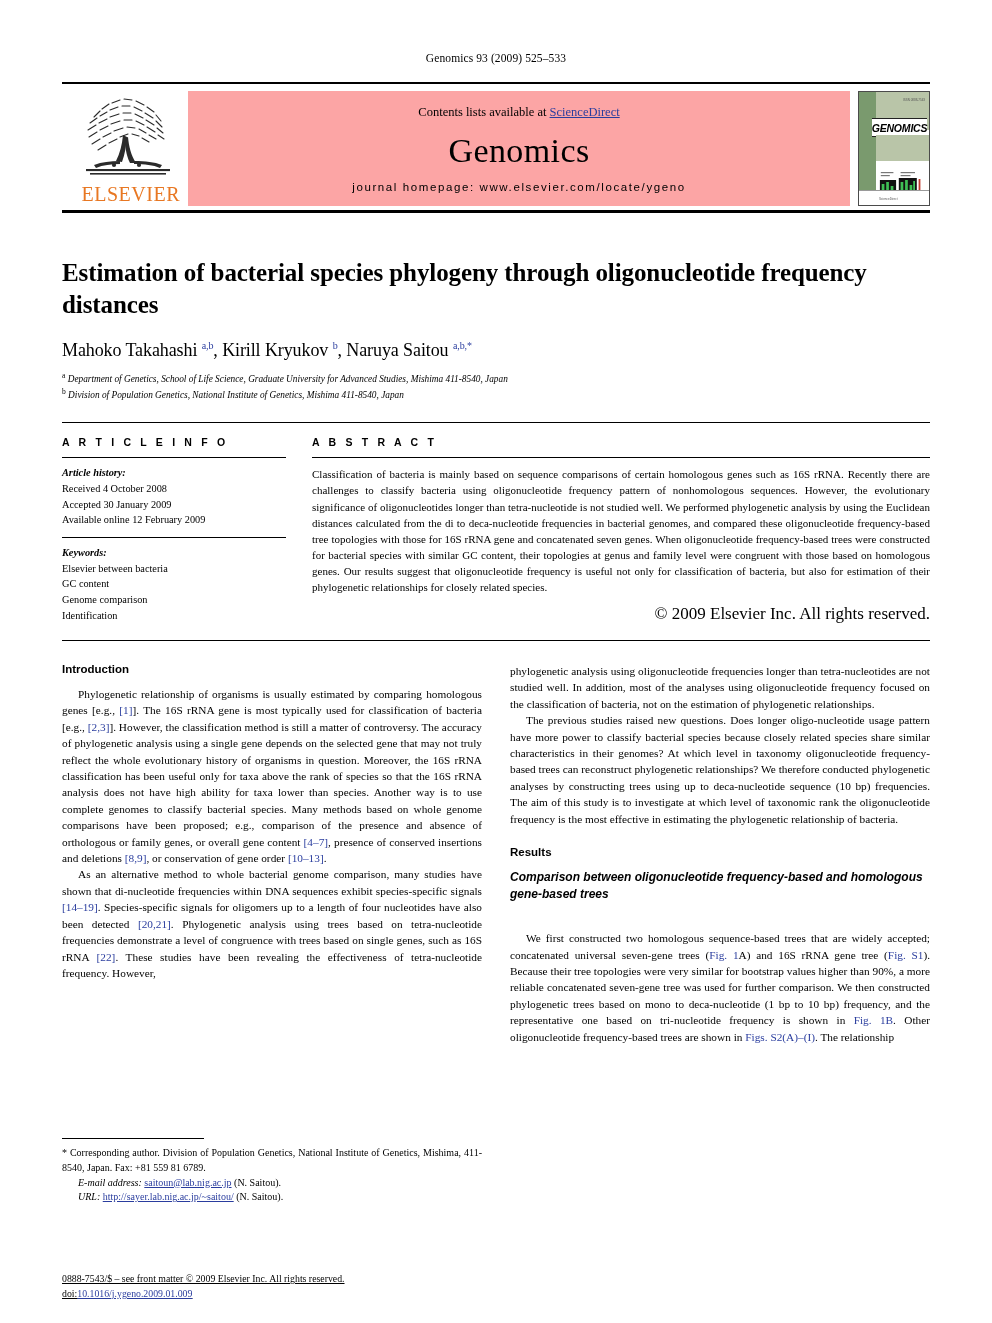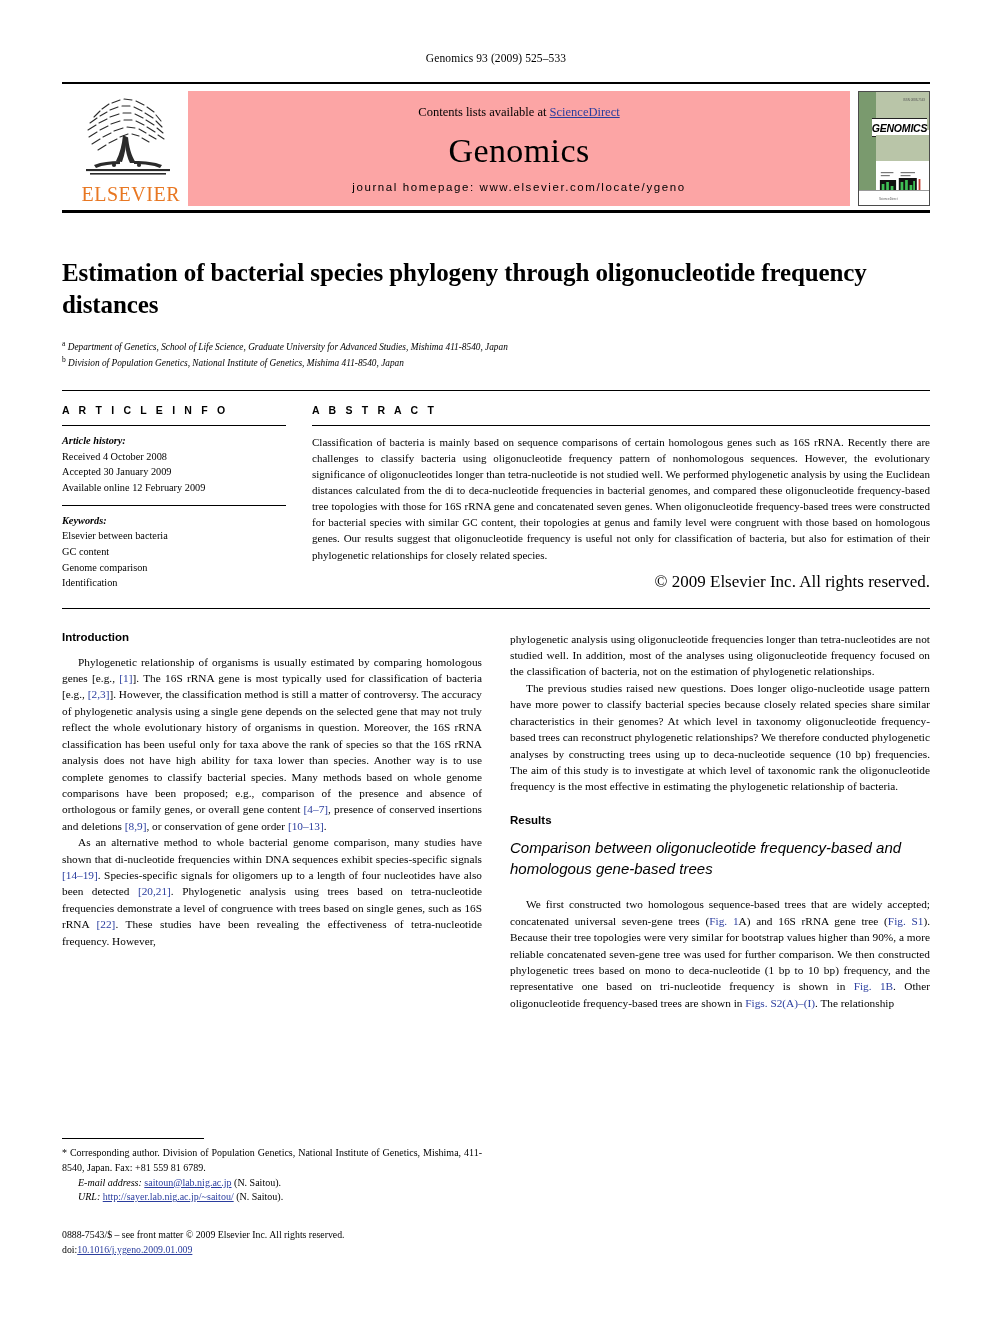--- a/index.html
+++ b/index.html
@@ -154,43 +154,43 @@
   .bcol { width:420px; flex:0 0 420px; }
   .h2 {
     font-family:"Liberation Sans", sans-serif;
     font-weight:bold;
     font-size:11.5px;
     margin-bottom:11px;
   }
   .h3 {
     font-family:"Liberation Sans", sans-serif;
     font-style:italic;
-    font-weight:normal;
-    font-size:15px;
+    font-weight:bold;
+    font-size:12px;
     line-height:1.42;
-    margin-bottom:17px;
+    margin-bottom:27px;
   }
   .h2.spaced { margin-top:19px; }
   p.para {
     font-size:11.3px;
     line-height:1.455;
     text-align:justify;
     text-indent:16px;
     margin:0 0 0 0;
   }
   p.para + p.para { margin-top:0; }
   a.cite, .cite { color:#2a3d9e; text-decoration:none; }
 
   
   .footnote-wrap { position:absolute; left:62px; top:1138px; width:420px; }
   .fn-rule { border-top:1px solid #000; width:142px; margin-bottom:7px; }
   .fn { font-size:10px; line-height:1.48; text-align:justify; }
   .fn .ital { font-style:italic; }
   .fn .lnk { color:#2a3d9e; }
-  .imprint { position:absolute; left:62px; top:1228px; width:430px; font-size:9.8px; line-height:1.5; }
+  .imprint { position:absolute; left:62px; top:1272px; width:430px; font-size:9.8px; line-height:1.5;text-decoration:underline; }
   .imprint .lnk { color:#2a3d9e; }
 </style>
 </head>
 <body>
 
 <div class="page">
 
   <div class="running-head">Genomics 93 (2009) 525–533</div>
 
   <div class="masthead">
@@ -271,20 +271,21 @@
         <div class="cover-footer"></div>
         <div class="cover-tinytext" style="left:20px; bottom:4px;">ScienceDirect</div>
       </div>
     </div>
 
     <div class="rule-bottom"></div>
   </div>
 
   <div class="article">
     <h1 class="title">Estimation of bacterial species phylogeny through oligonucleotide frequency distances</h1>
+    <div class="authors">Mahoko Takahashi <sup>a,b</sup>, Kirill Kryukov <sup>b</sup>, Naruya Saitou <sup>a,b,</sup><sup>*</sup></div>
     <div class="affil">
       <div><sup>a</sup> <span>Department of Genetics, School of Life Science, Graduate University for Advanced Studies, Mishima 411-8540, Japan</span></div>
       <div><sup>b</sup> <span>Division of Population Genetics, National Institute of Genetics, Mishima 411-8540, Japan</span></div>
     </div>
   </div>
 
   <div class="info-rule-top"></div>
   <div class="panel">
     <div class="col-info">
       <div class="sec-head">A R T I C L E    I N F O</div>

